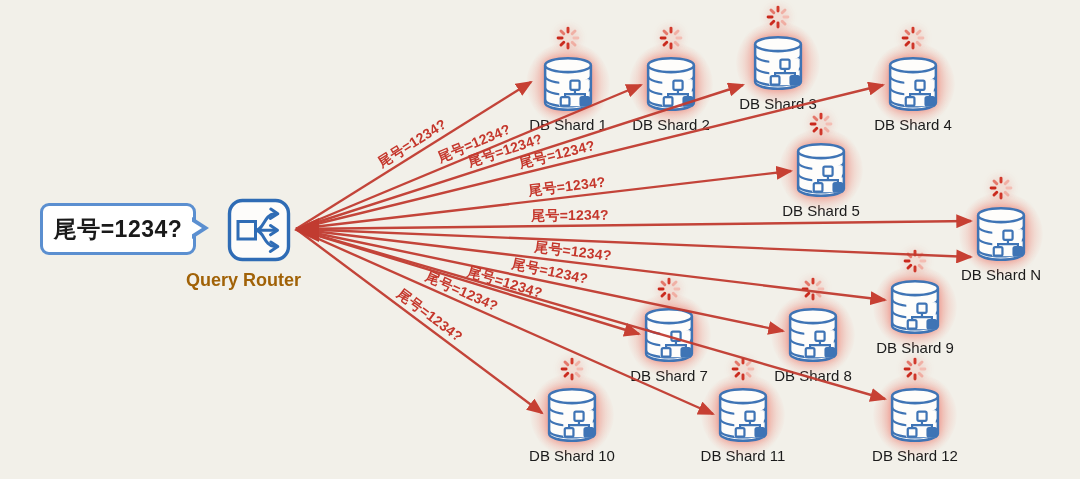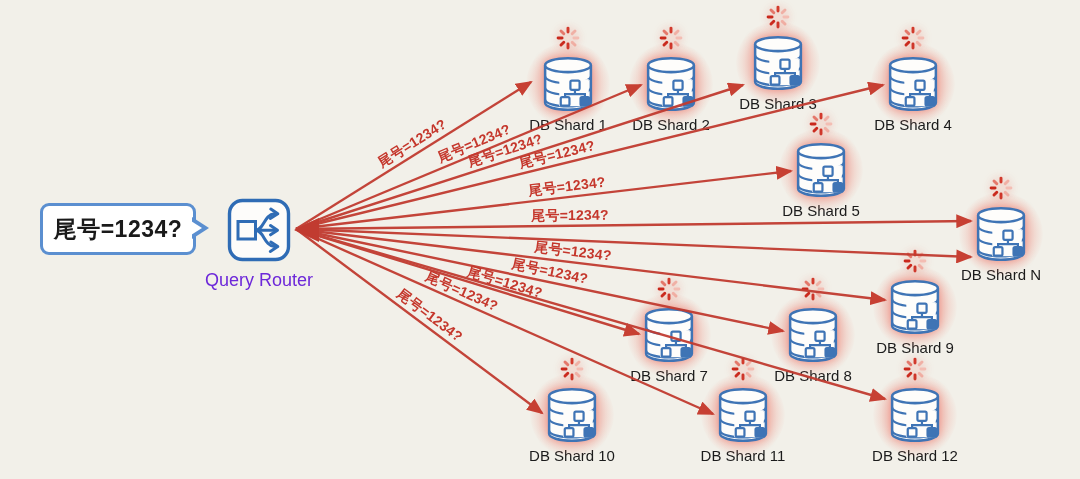--- a/index.html
+++ b/index.html
@@ -21,22 +21,22 @@
     border-left:17px solid #5b8fd0;
   }
   .bubble .tail-inner{
     position:absolute;right:-9px;top:15px;width:0;height:0;
     border-top:7px solid transparent;border-bottom:7px solid transparent;
     border-left:11px solid #ffffff;
   }
   
   .router-icon{position:absolute;left:227px;top:198px;width:64px;height:64px;z-index:6;}
   .router-label{
-    position:absolute;left:186px;top:270px;width:146px;text-align:center;
-    font-size:18px;font-weight:400;color:#6d28d9;z-index:6;
+    position:absolute;left:186px;top:270px;width:146px;
+    font-size:18px;font-weight:700;color:#a16207;z-index:6;
   }
   
   .arrows{position:absolute;left:0;top:0;width:1080px;height:479px;z-index:4;pointer-events:none;}
   .alabel{
     position:absolute;width:88px;height:16px;line-height:16px;text-align:center;
     font-size:14px;font-weight:600;color:#c5372c;white-space:nowrap;z-index:5;
     letter-spacing:.2px;
   }
   
   .shard{position:absolute;width:104px;display:flex;flex-direction:column;align-items:center;z-index:2;}

